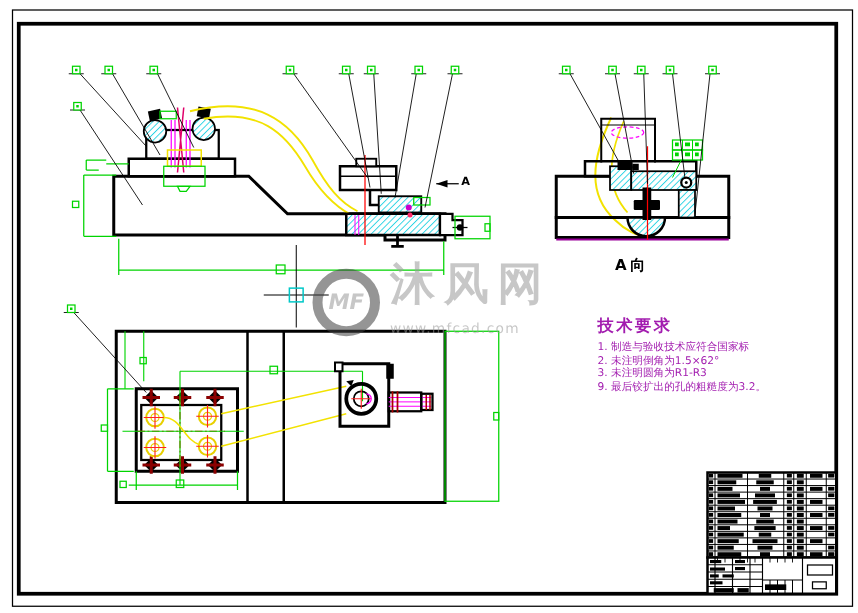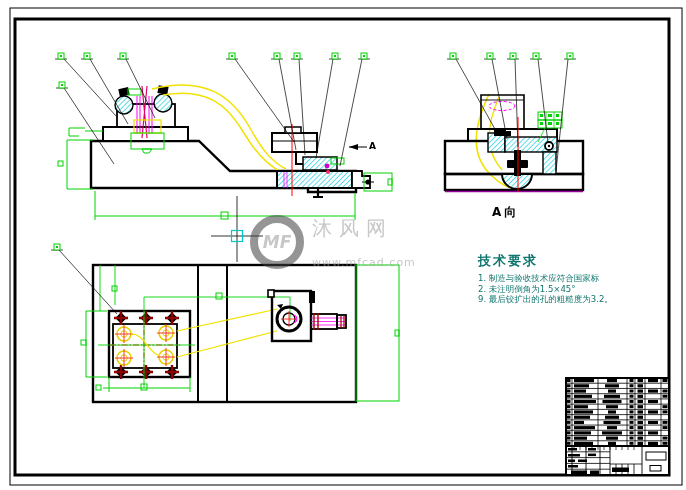--- a/index.html
+++ b/index.html
@@ -2,29 +2,29 @@
 <html><head>
 <meta charset="utf-8">
 <style>
   html,body{margin:0;padding:0;background:#fff;}
   .sheet{position:relative;width:686px;height:490px;background:#ffffff;overflow:hidden;
          font-family:"DejaVu Sans",sans-serif;}
   .linework{position:absolute;left:0;top:0;}
   .txt{position:absolute;color:#000;white-space:nowrap;}
   .a-arrow-label{left:369px;top:141px;font-size:9px;font-weight:bold;}
   .a-view-caption{left:492px;top:204px;font-size:12px;letter-spacing:3px;font-weight:bold;text-align:center;}
-  .tech{position:absolute;left:478px;top:252px;width:185px;color:#0f766e;}
+  .tech{position:absolute;left:478px;top:252px;width:185px;color:#a21caf;}
   .tech-title{font-size:13px;letter-spacing:2px;font-weight:bold;margin-bottom:3px;}
   .tr-line{font-size:8.5px;line-height:10.5px;white-space:nowrap;}
   .watermark{position:absolute;left:250px;top:214px;display:flex;align-items:center;
              opacity:.55;color:#9a9a9a;}
   .wm-logo{width:38px;height:38px;border:8px solid #404040;border-radius:50%;
            display:flex;align-items:center;justify-content:center;
            font-size:17px;font-weight:bold;font-style:italic;margin-right:8px;}
-  .wm-brand{font-size:20px;font-weight:normal;letter-spacing:7px;line-height:28px;}
+  .wm-brand{font-size:36px;font-weight:bold;letter-spacing:7px;line-height:28px;}
   .wm-url{font-size:11px;letter-spacing:1px;margin-top:14px;}
 </style>
 </head>
 <body>
 
 <div class="sheet">
 
 <svg class="linework" width="686" height="490" viewBox="0 0 686 490">
   <defs>
     <pattern id="hatch" width="3.6" height="3.6" patternUnits="userSpaceOnUse" patternTransform="rotate(45)">
@@ -413,21 +413,22 @@
   </g>
 </svg>
 
 <div class="txt a-arrow-label">A</div>
 
 <div class="txt a-view-caption">A向</div>
 
 <div class="tech">
   <div class="tech-title">技术要求</div>
   <div class="tr-line">1. 制造与验收技术应符合国家标</div>
-  <div class="tr-line">2. 未注明倒角为1.5×45°</div>
+  <div class="tr-line">2. 未注明倒角为1.5×62°</div>
+  <div class="tr-line">3. 未注明圆角为R1-R3</div>
   <div class="tr-line">9. 最后铰扩出的孔的粗糙度为3.2。</div>
 </div>
 
 <div class="watermark">
   <div class="wm-logo">
     <span>MF</span>
   </div>
   <div class="wm-text">
     <div class="wm-brand">沐风网</div>
     <div class="wm-url">www.mfcad.com</div>

